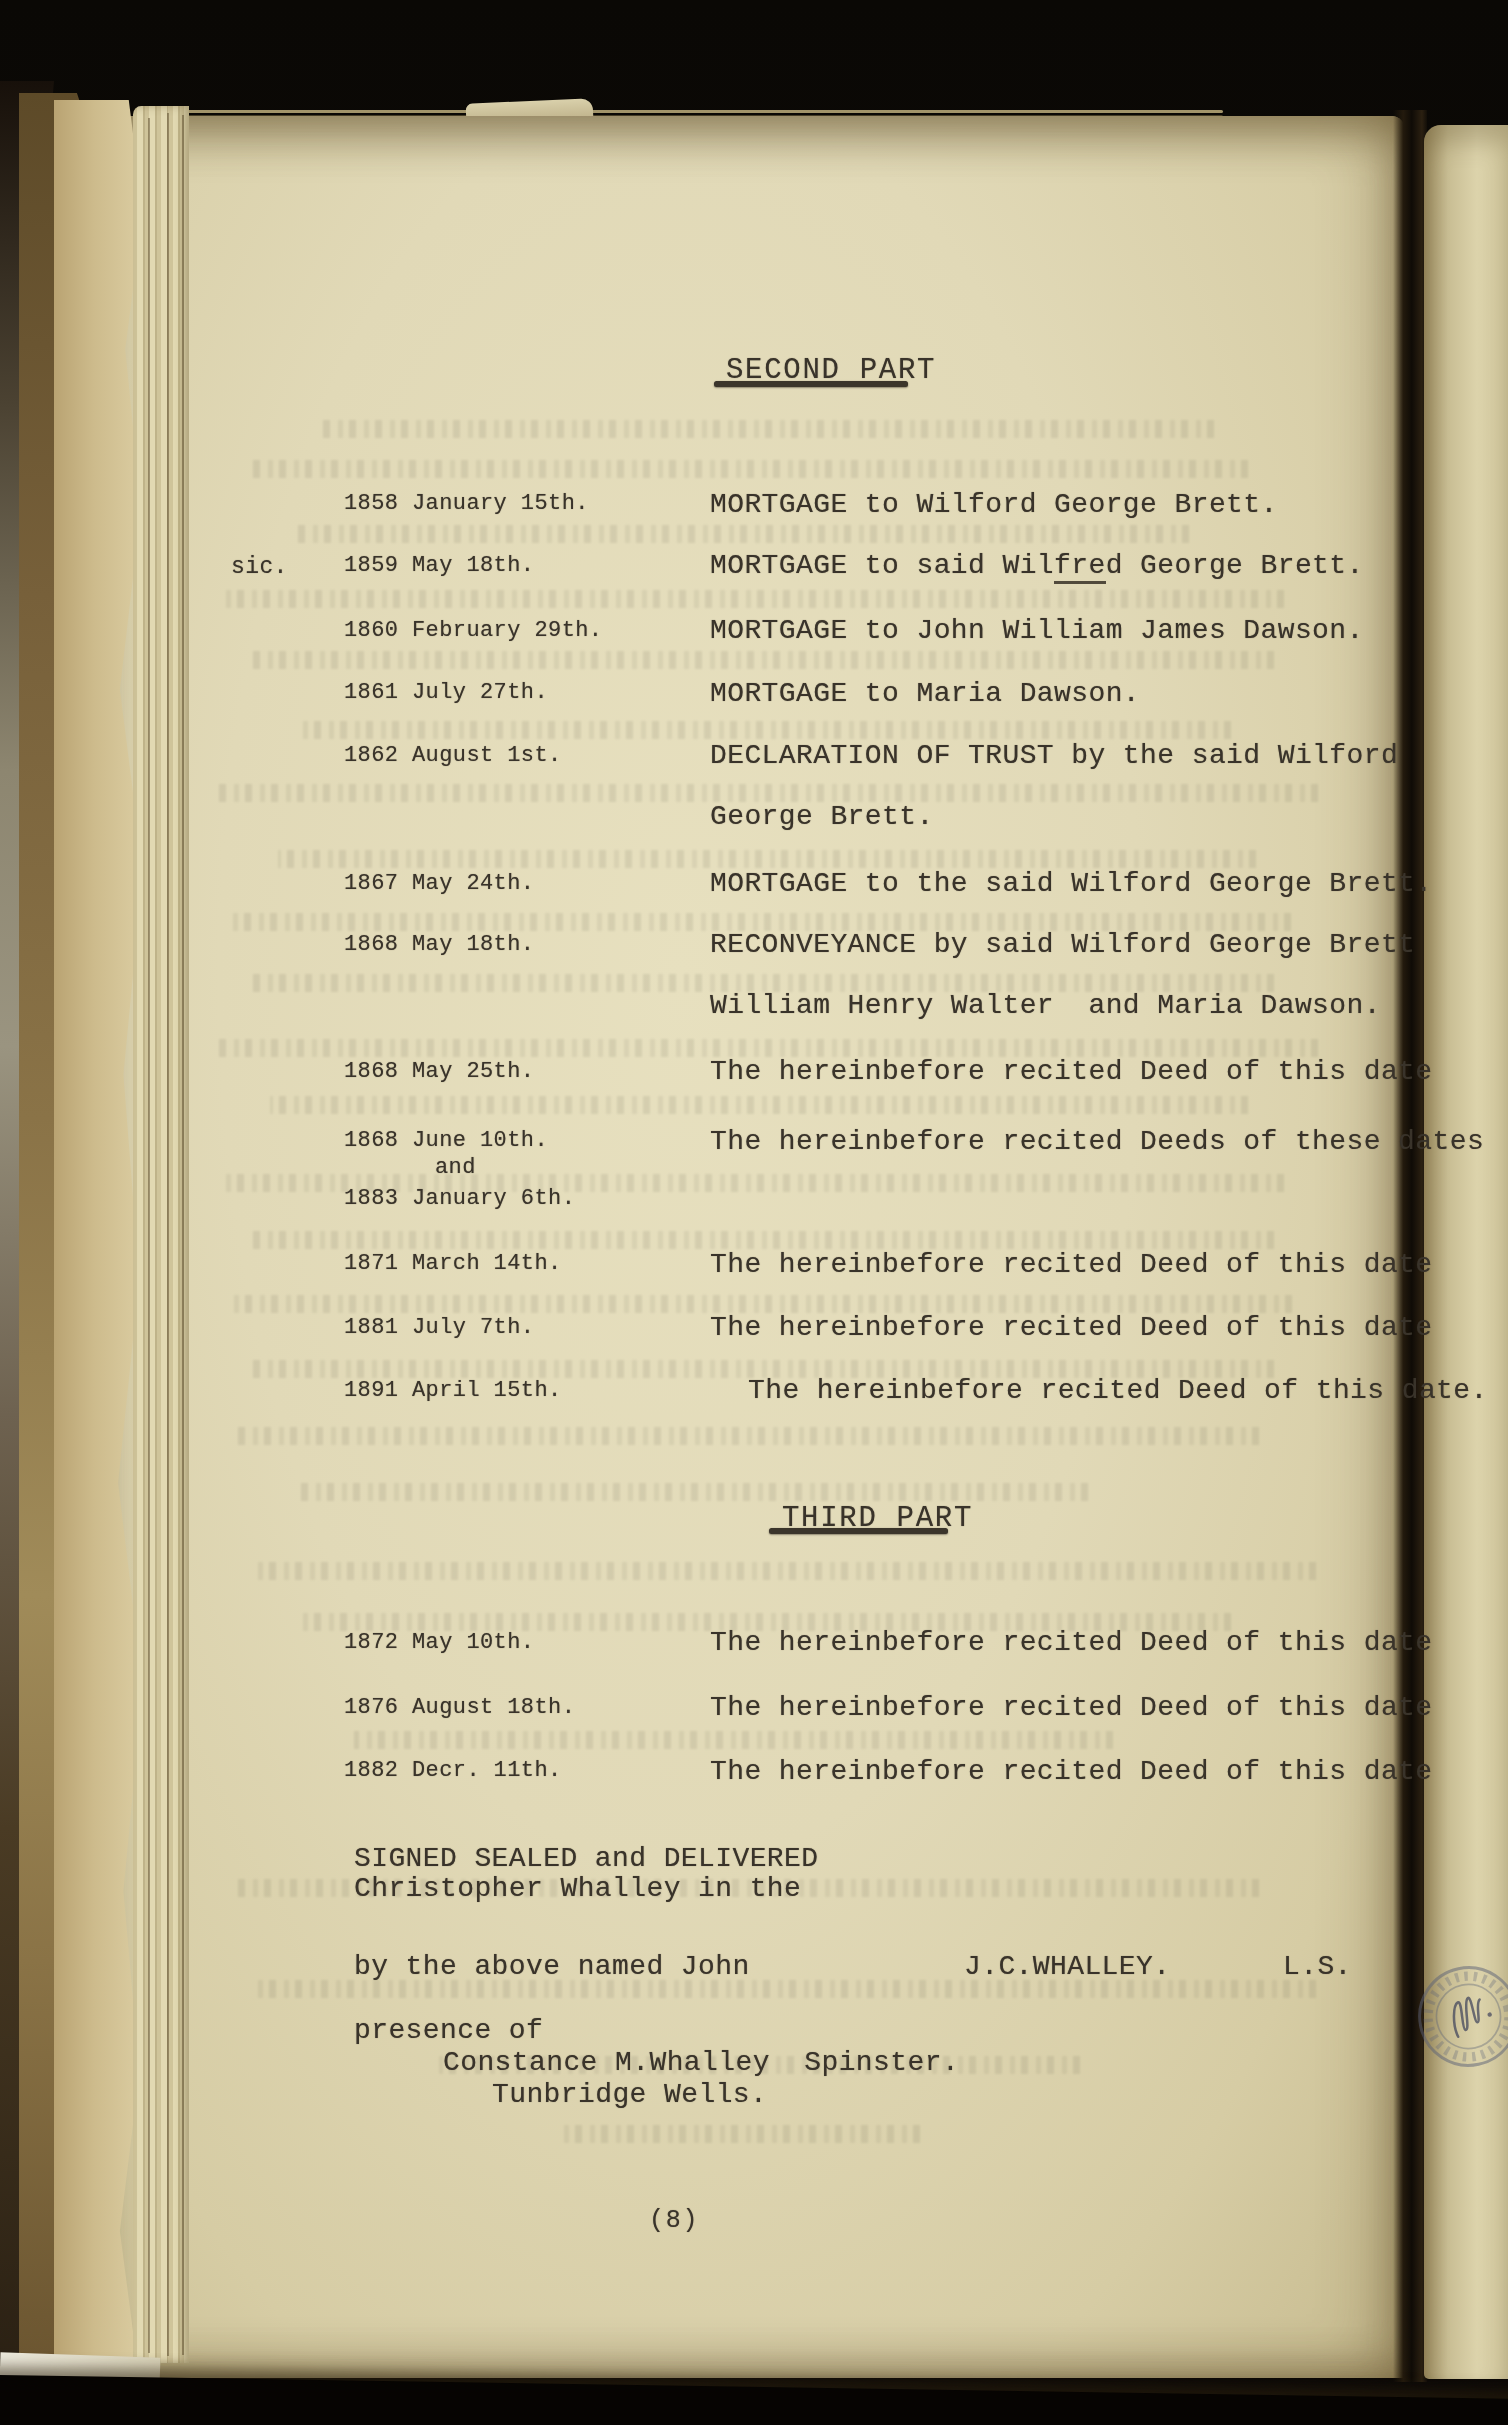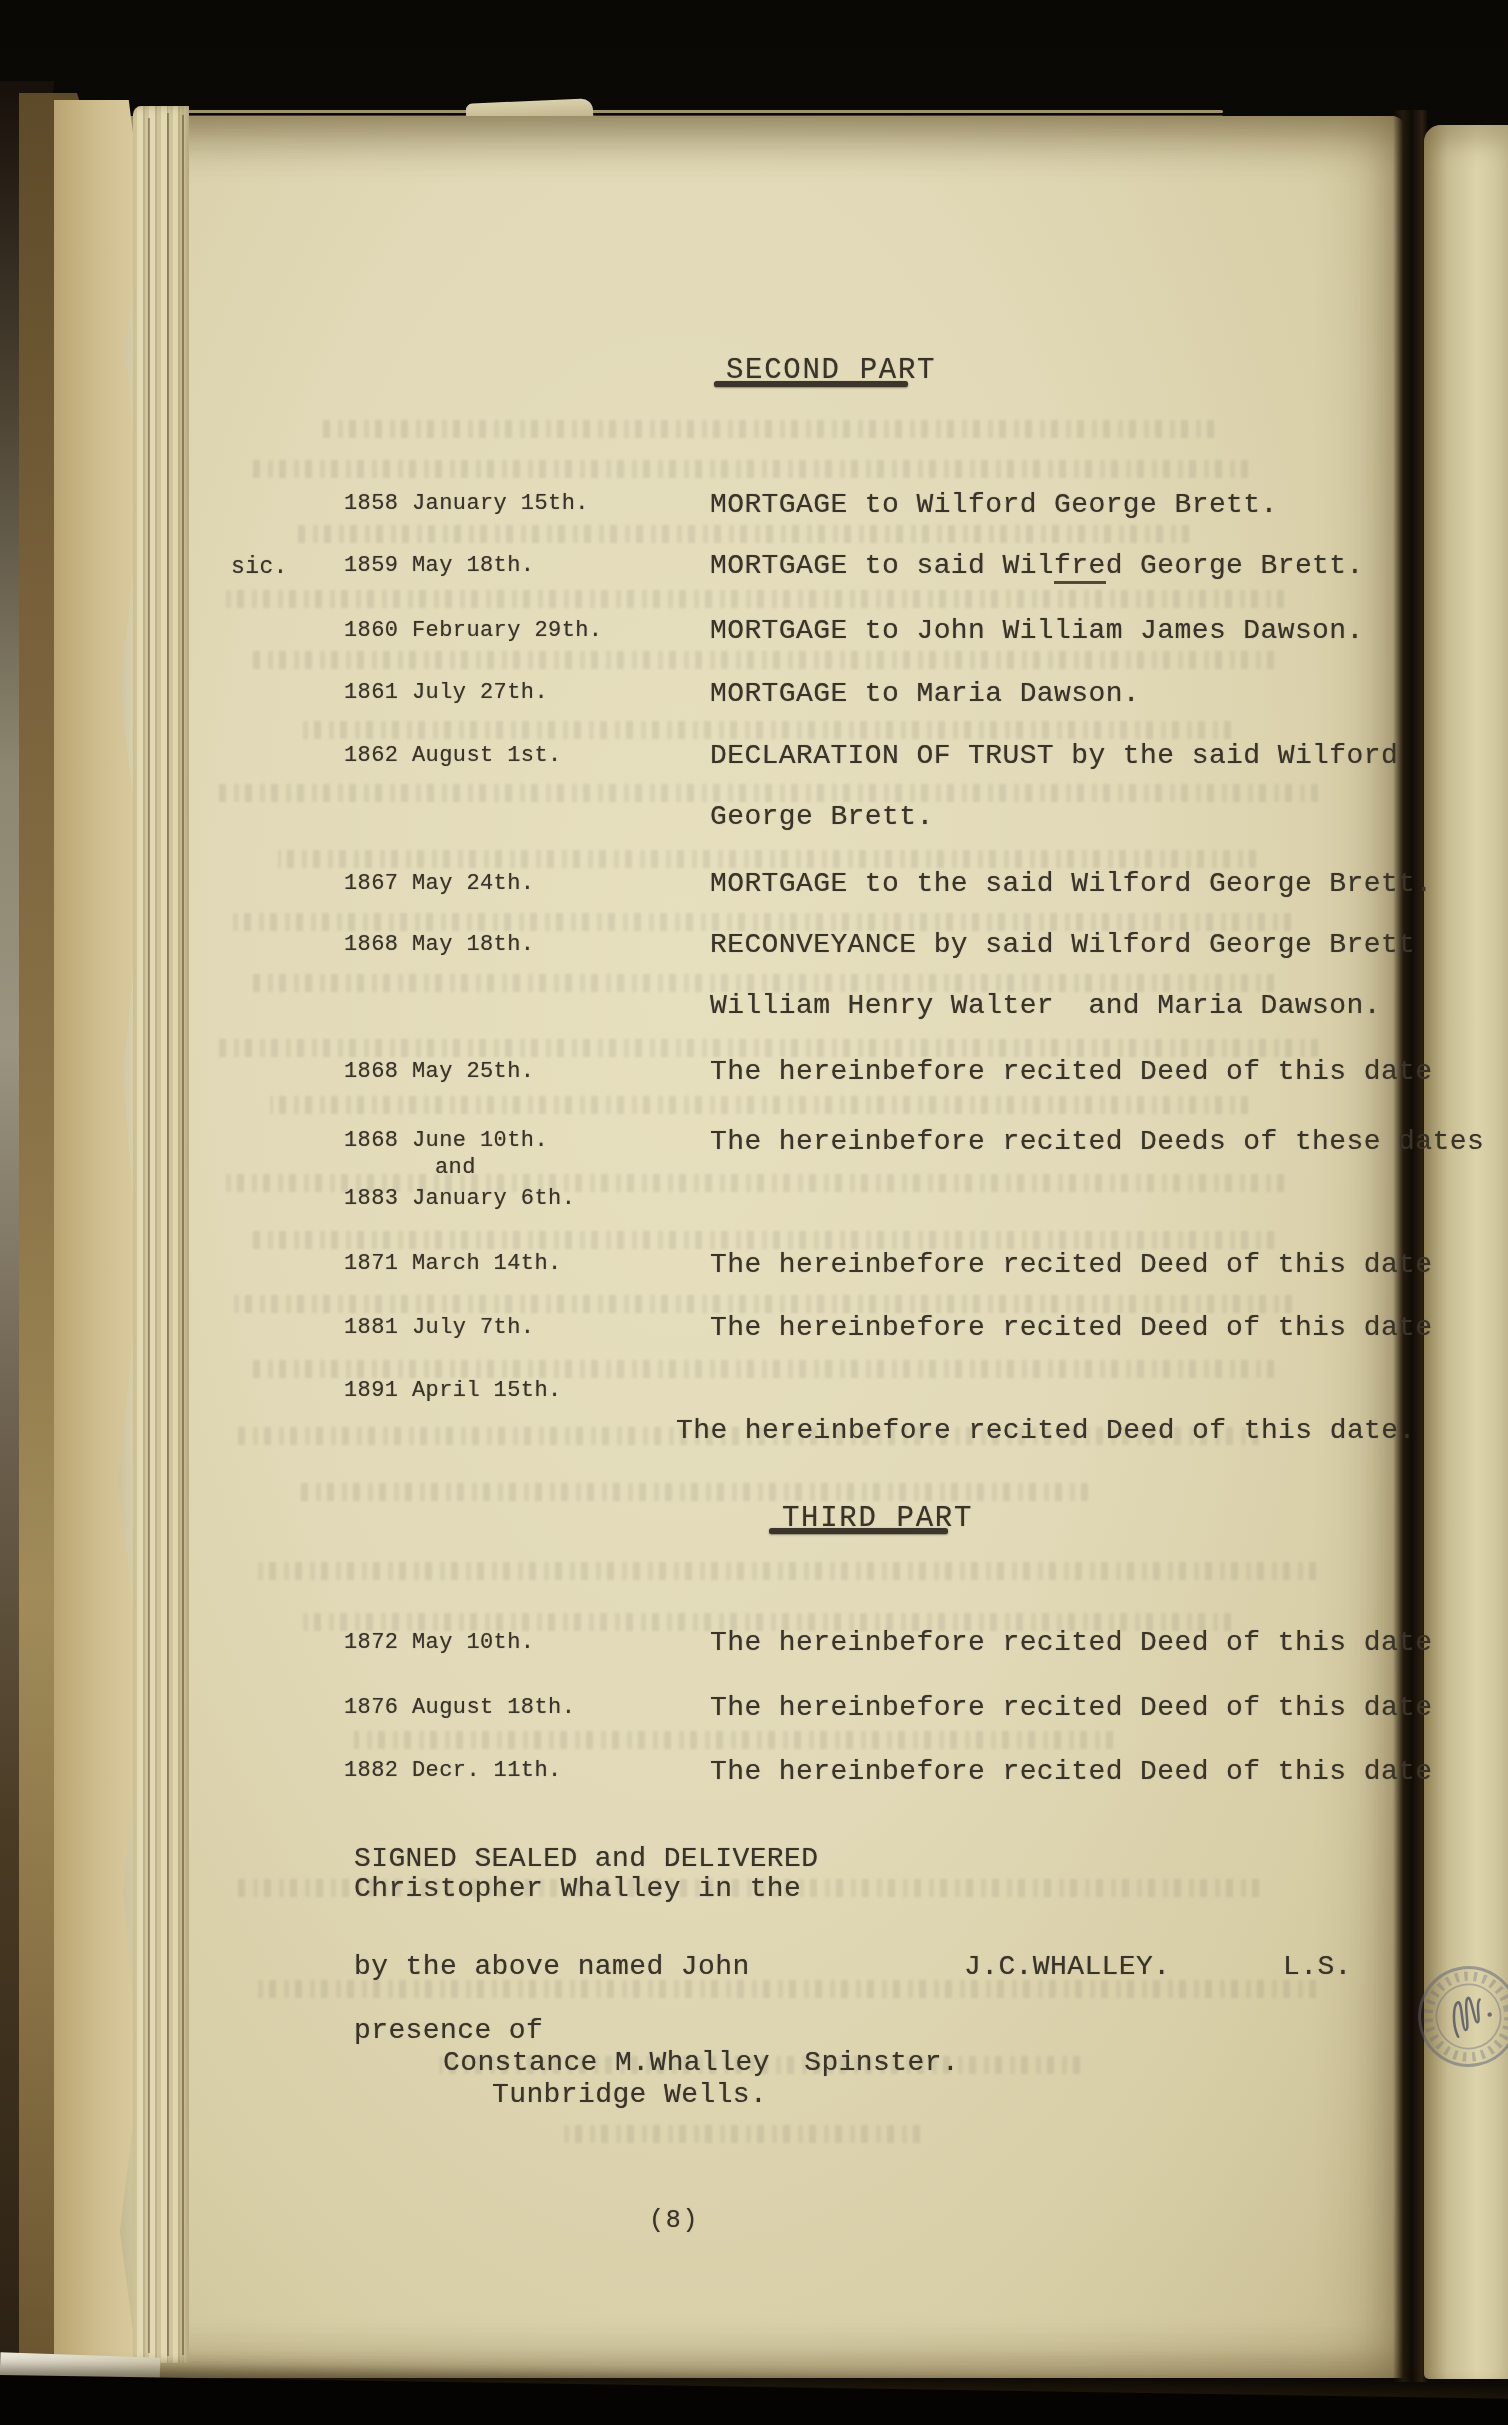--- a/index.html
+++ b/index.html
@@ -134,21 +134,21 @@
       <div class="typed t-desc" style="left: 710px; top: 1058px;">The hereinbefore recited Deed of this date</div>
       <div class="typed t-date" style="left: 344px; top: 1130px;">1868 June 10th.</div>
       <div class="typed t-date" style="left: 435px; top: 1157px;">and</div>
       <div class="typed t-date" style="left: 344px; top: 1188px;">1883 January 6th.</div>
       <div class="typed t-desc" style="left: 710px; top: 1128px;">The hereinbefore recited Deeds of these dates</div>
       <div class="typed t-date" style="left: 344px; top: 1253px;">1871 March 14th.</div>
       <div class="typed t-desc" style="left: 710px; top: 1251px;">The hereinbefore recited Deed of this date</div>
       <div class="typed t-date" style="left: 344px; top: 1317px;">1881 July 7th.</div>
       <div class="typed t-desc" style="left: 710px; top: 1314px;">The hereinbefore recited Deed of this date</div>
       <div class="typed t-date" style="left: 344px; top: 1380px;">1891 April 15th.</div>
-      <div class="typed t-desc" style="left: 676px; top: 1377px; margin-top: 40px;">The hereinbefore recited Deed of this date.</div>
+      <div class="typed t-desc" style="left: 748px; top: 1377px;">The hereinbefore recited Deed of this date.</div>
       <div class="typed t-head" style="left: 773px; top: 1504px;">THIRD PART</div>
       <div class="head-underline" style="left: 769px; top: 1528px; width: 179px;"></div>
       <div class="typed t-date" style="left: 344px; top: 1632px;">1872 May 10th.</div>
       <div class="typed t-desc" style="left: 710px; top: 1629px;">The hereinbefore recited Deed of this date</div>
       <div class="typed t-date" style="left: 344px; top: 1697px;">1876 August 18th.</div>
       <div class="typed t-desc" style="left: 710px; top: 1694px;">The hereinbefore recited Deed of this date</div>
       <div class="typed t-date" style="left: 344px; top: 1760px;">1882 Decr. 11th.</div>
       <div class="typed t-desc" style="left: 710px; top: 1758px;">The hereinbefore recited Deed of this date</div>
       <div class="typed t-attest" style="left: 354px; top: 1845px;">SIGNED SEALED and DELIVERED</div>
       <div class="typed t-attest" style="left: 354px; top: 1953px;">by the above named John</div>

